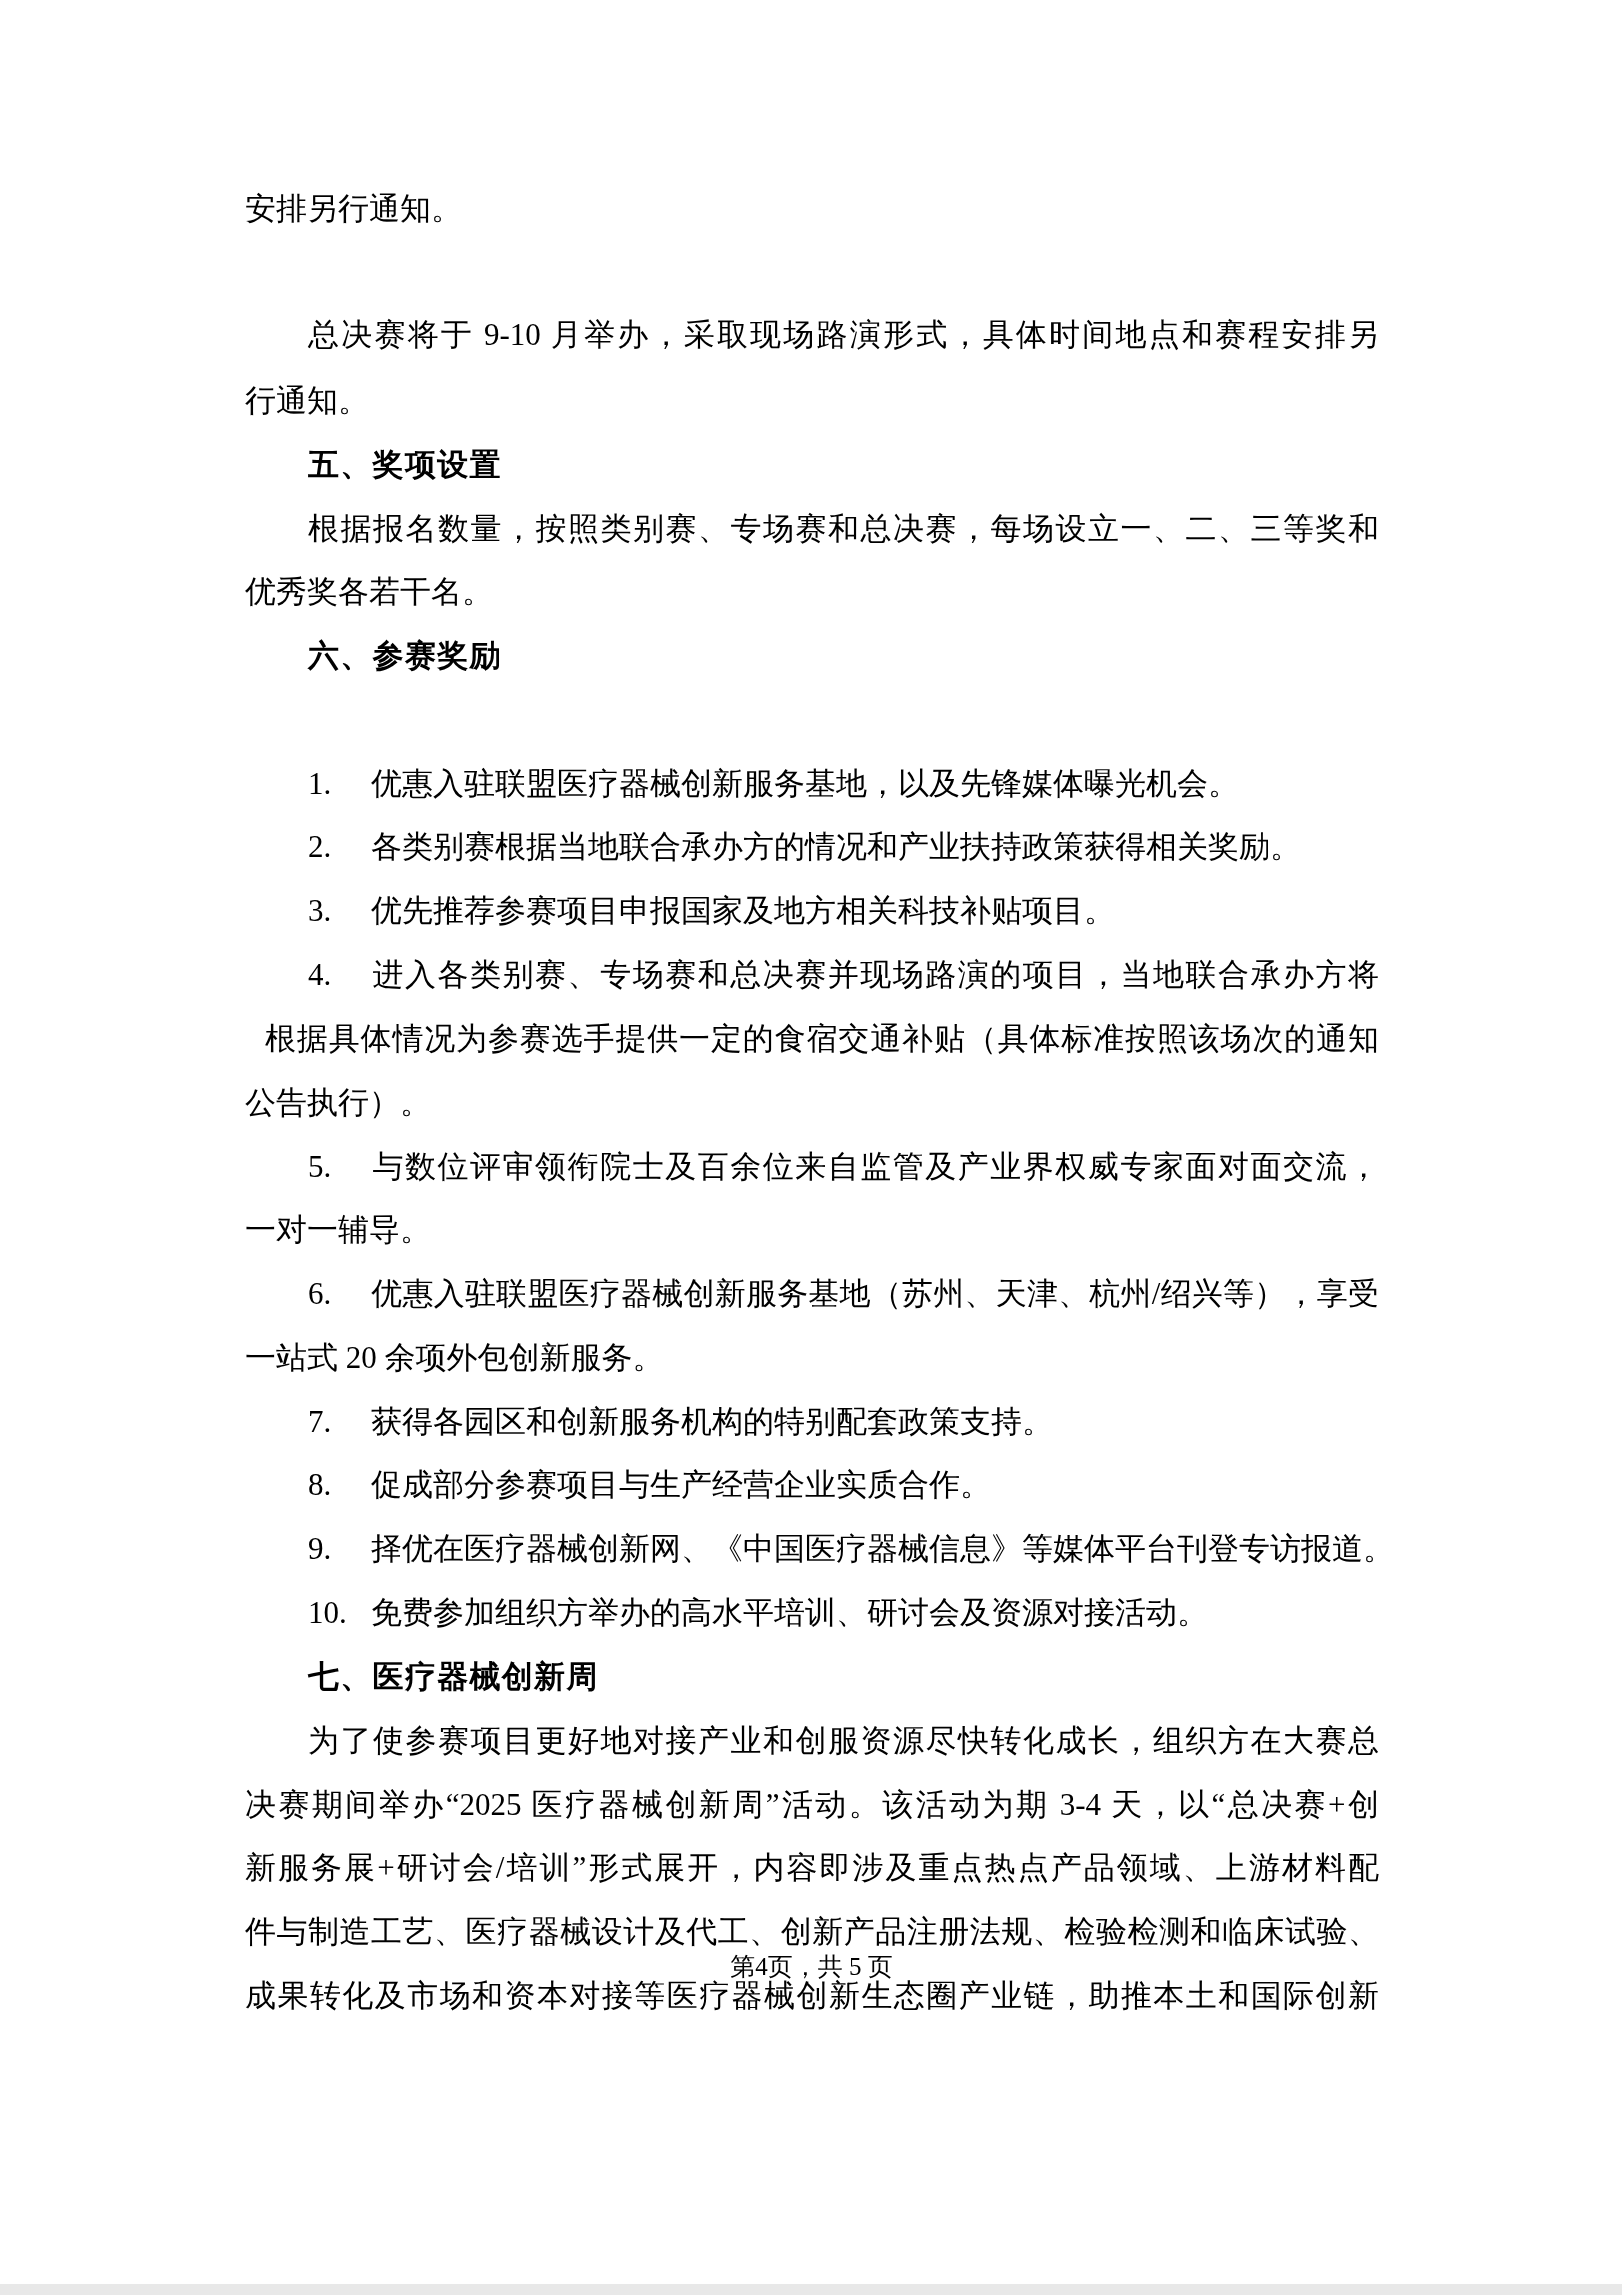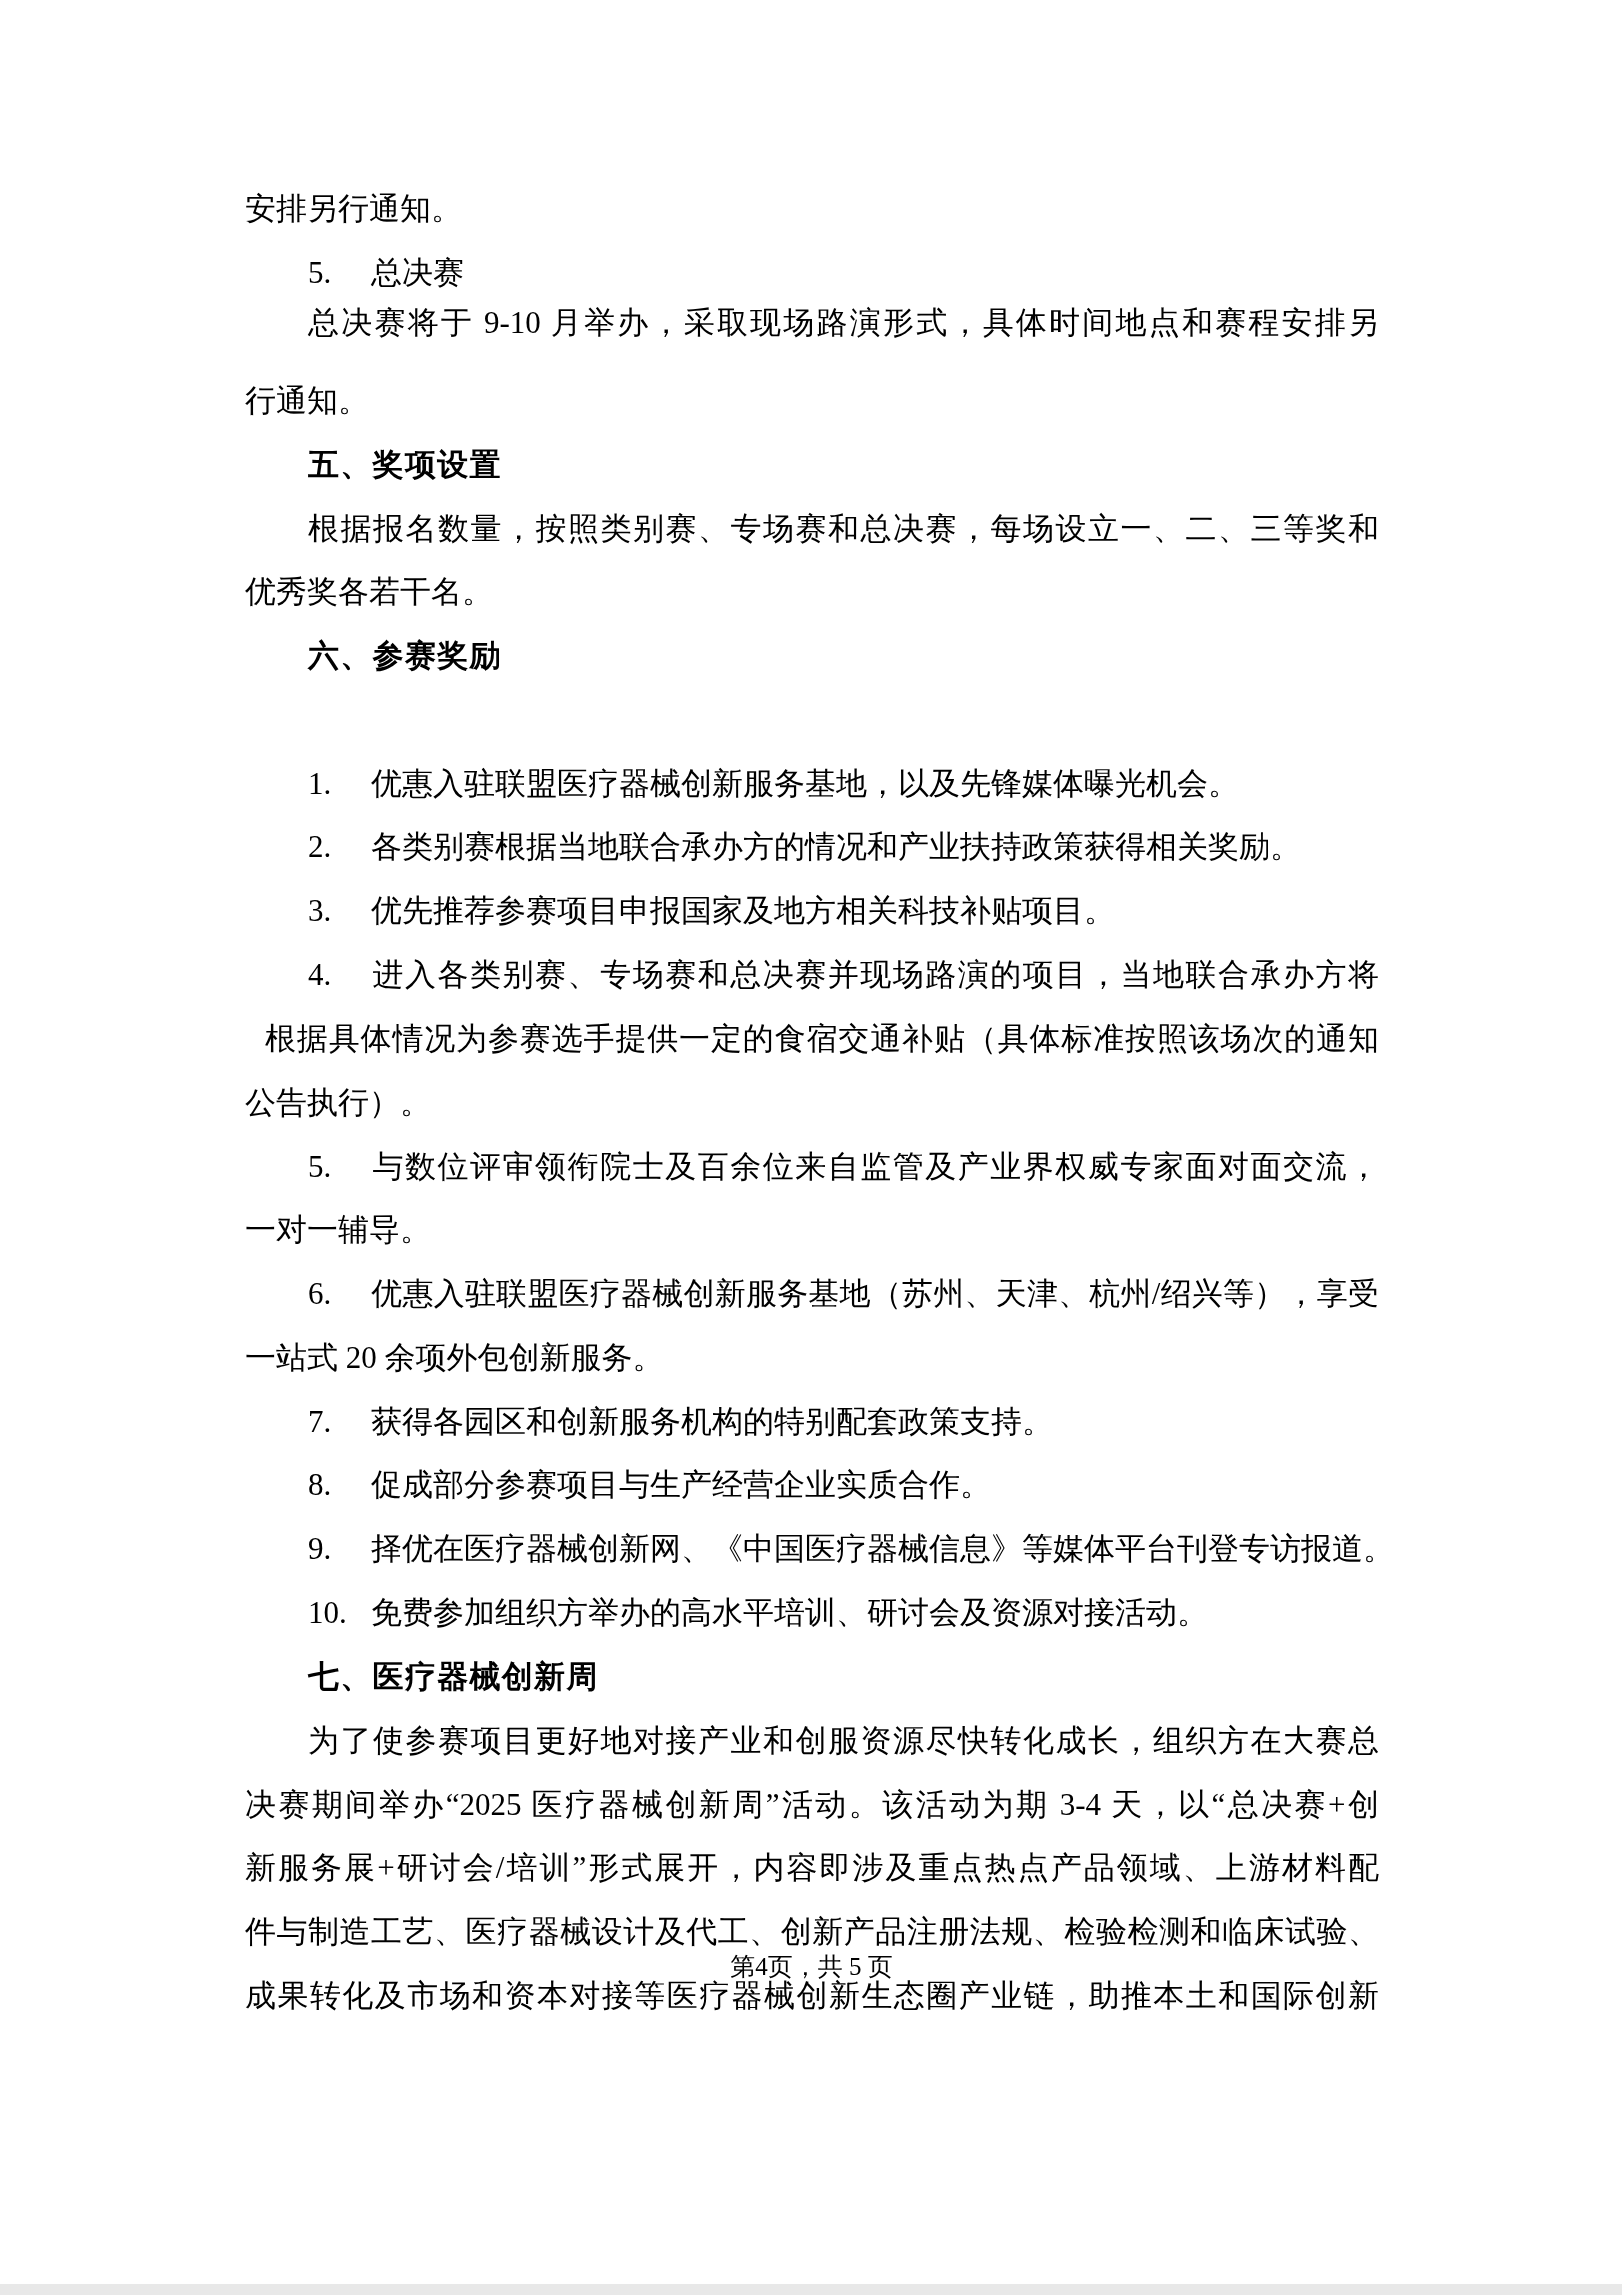--- a/index.html
+++ b/index.html
@@ -57,22 +57,21 @@
     font-size: 25px;
     color: #000000;
   }
 </style>
 </head>
 <body>
 
 <div class="page">
   <div class="doc-body" id="doc-body">
       <div class="line" style="top: 177px;"><span>安排另行通知。</span></div>
-      <div class="line indent" style="top: 241px;"><span class="num">5.</span><span>总决赛</span></div>
-      <div class="line indent justify" style="top: 291px;"><span>总决赛将于 9-10 月举办，采取现场路演形式，具体时间地点和赛程安排另</span></div>
+      <div class="line indent justify" style="top: 303px;"><span>总决赛将于 9-10 月举办，采取现场路演形式，具体时间地点和赛程安排另</span></div>
       <div class="line" style="top: 369px;"><span>行通知。</span></div>
       <div class="line indent heading" style="top: 433px;"><span>五、奖项设置</span></div>
       <div class="line indent justify" style="top: 497px;"><span>根据报名数量，按照类别赛、专场赛和总决赛，每场设立一、二、三等奖和</span></div>
       <div class="line" style="top: 560px;"><span>优秀奖各若干名。</span></div>
       <div class="line indent heading" style="top: 624px;"><span>六、参赛奖励</span></div>
       <div class="line indent" style="top: 752px;"><span class="num">1.</span><span>优惠入驻联盟医疗器械创新服务基地，以及先锋媒体曝光机会。</span></div>
       <div class="line indent" style="top: 815px;"><span class="num">2.</span><span>各类别赛根据当地联合承办方的情况和产业扶持政策获得相关奖励。</span></div>
       <div class="line indent" style="top: 879px;"><span class="num">3.</span><span>优先推荐参赛项目申报国家及地方相关科技补贴项目。</span></div>
       <div class="line indent justify" style="top: 943px;"><span class="num">4.</span><span>进入各类别赛、专场赛和总决赛并现场路演的项目，当地联合承办方将</span></div>
       <div class="line justify" style="top: 1007px; margin-left: 20px;"><span>根据具体情况为参赛选手提供一定的食宿交通补贴（具体标准按照该场次的通知</span></div>

